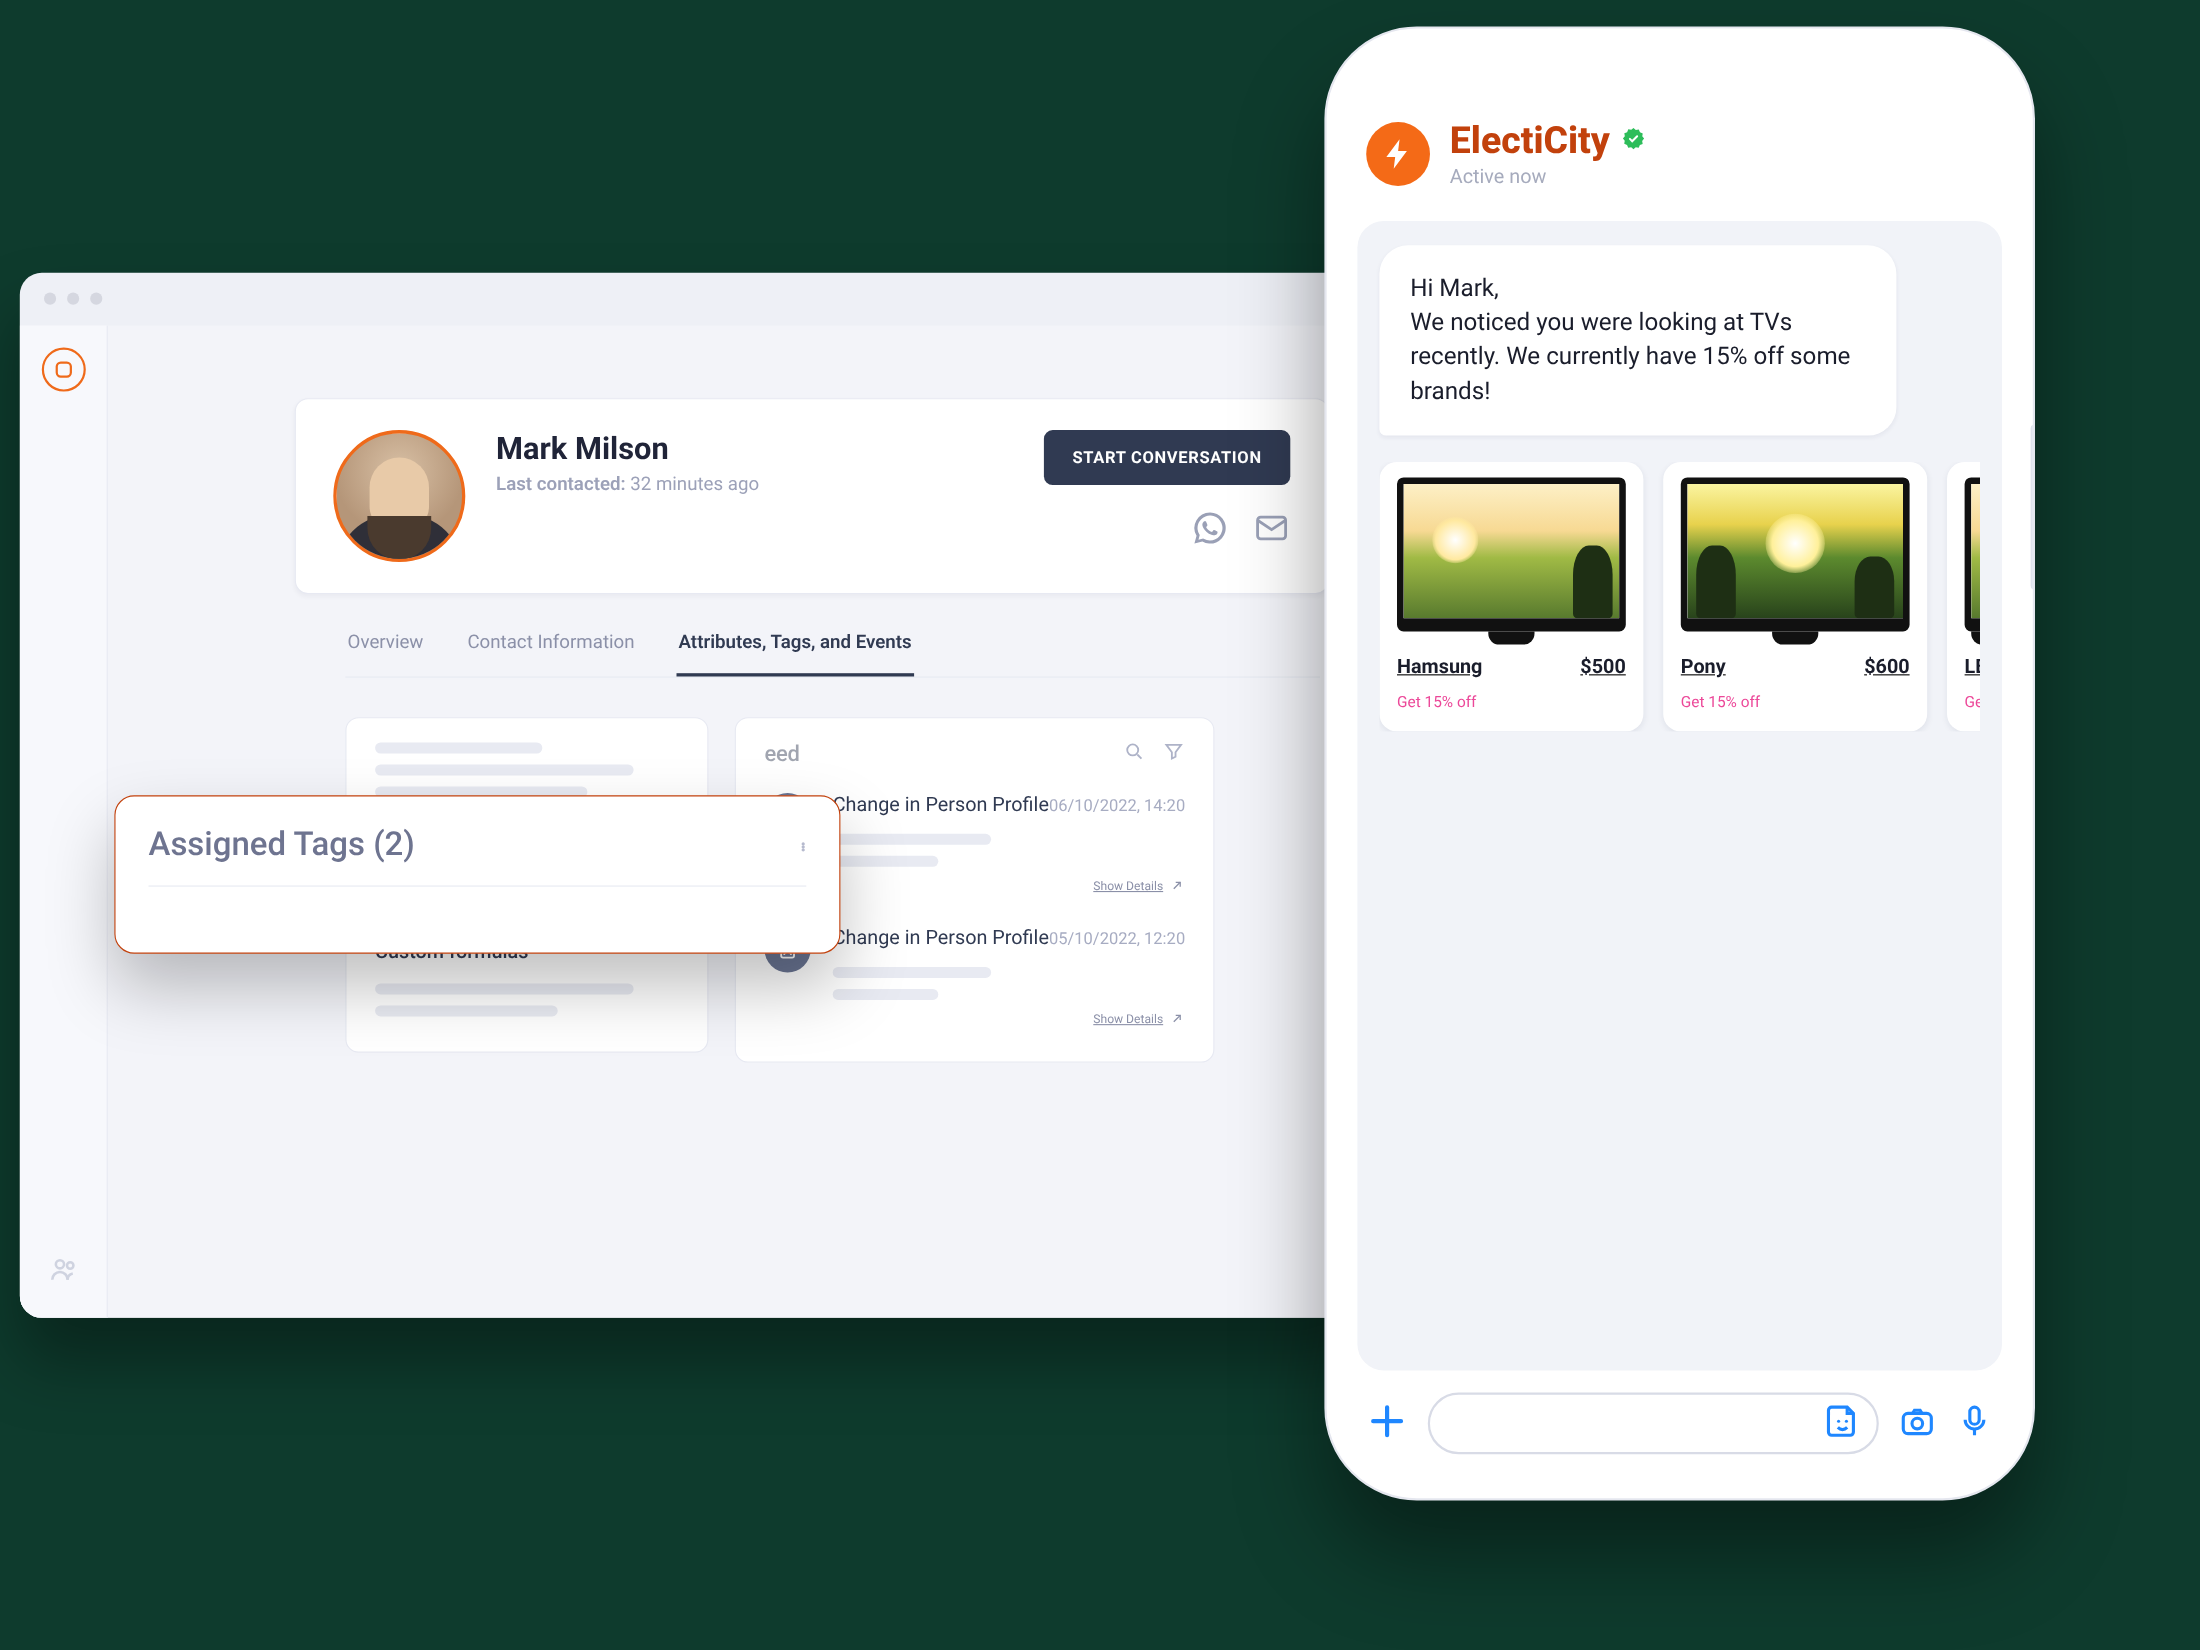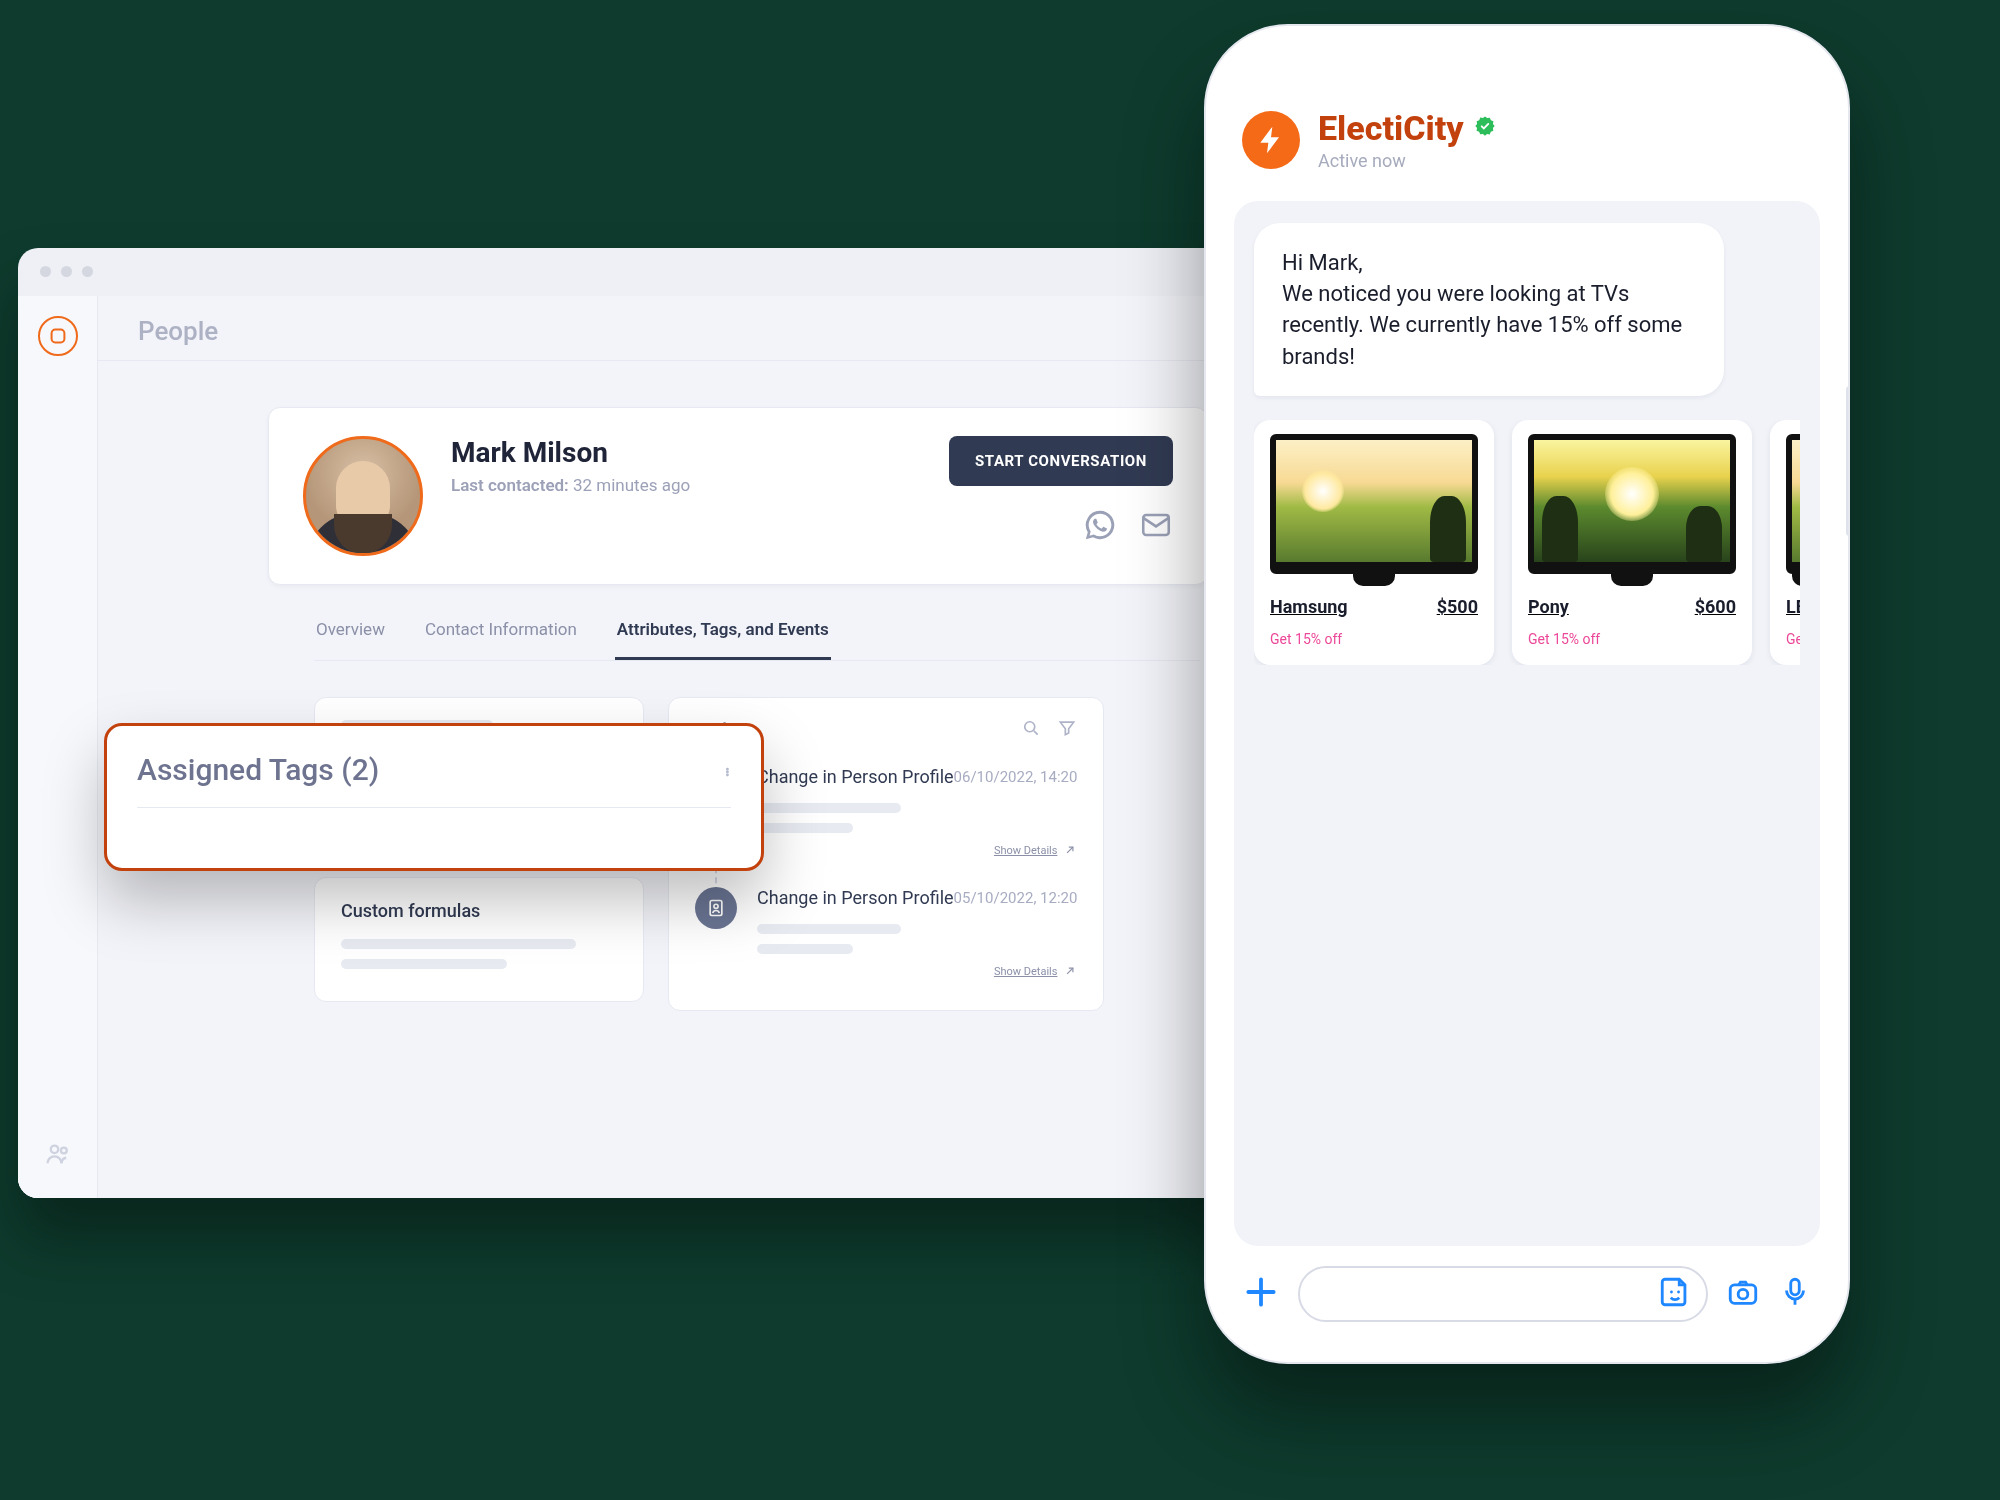--- a/index.html
+++ b/index.html
@@ -61,21 +61,21 @@
   .feed-bullet { width:42px; height:42px; border-radius:50%; background:#6a7593; color:#fff; display:flex; align-items:center; justify-content:center; flex:none; position:relative; z-index:2; }
   .feed-line { position:absolute; left:20px; top:42px; bottom:-6px; width:2px; border-left:2px dashed #d6d9e6; z-index:1; }
   .feed-main { flex:1; }
   .feed-row1 { display:flex; justify-content:space-between; align-items:center; }
   .feed-evt { font-size:18px; color:#303a52; }
   .feed-date { font-size:15px; color:#a7acc2; }
   .feed-sk { margin-top:16px; }
   .show-details { margin-top:10px; font-size:11px; color:#8b90a8; text-decoration:underline; display:flex; align-items:center; gap:6px; justify-content:flex-end; cursor:pointer; }
 
   
-  .tags-overlay { position:absolute; left:104px; top:723px; width:660px; background:#fff; border:3px solid #c2410c; border-radius:18px; padding:26px 30px 34px 30px; box-shadow: 0 30px 60px rgba(0,0,0,0.25); z-index:5; }
+  .tags-overlay { position:absolute; left:104px; top:723px; width:660px; background:#fff; border:1px solid #c2410c; border-radius:18px; padding:26px 30px 34px 30px; box-shadow: 0 30px 60px rgba(0,0,0,0.25); z-index:5; }
   .tags-head { display:flex; align-items:center; justify-content:space-between; border-bottom:1px solid #e7e9f2; padding-bottom:20px; margin-bottom:26px; }
   .tags-title { font-size:30px; color:#6e7490; font-weight:500; }
   .tags-more { color:#b6bace; font-size:26px; letter-spacing:-4px; transform:rotate(90deg); cursor:pointer; }
   .tag-chips { display:flex; gap:16px; }
   .chip { border:1px solid #cfd3e2; border-radius:6px; padding:10px 12px 10px 16px; display:flex; align-items:center; gap:12px; font-size:18px; color:#303a52; background:#fcfdff; }
   .chip-x { width:20px; height:20px; display:flex; align-items:center; justify-content:center; cursor:pointer; color:#303a52; }
 
   
   .phone { position:absolute; left:1204px; top:24px; width:646px; height:1340px; background:#fff; border-radius:84px; box-shadow: 0 50px 80px rgba(0,0,0,0.4); border:2px solid #e5e7ef; overflow:hidden; z-index:10; }
   .notch { position:absolute; top:0; left:50%; transform:translateX(-50%); width:240px; height:42px; background:#fff; border-radius:0 0 28px 28px; }
@@ -142,21 +142,20 @@
         <svg viewBox="0 0 24 24" fill="none" stroke="#cfd3e0" stroke-width="2">
             <circle cx="9" cy="8" r="3.2"></circle>
             <path d="M3 20c0-3.3 2.7-6 6-6s6 2.7 6 6"></path>
             <circle cx="17" cy="9" r="2.5"></circle>
             <path d="M15 20c0-2.3 1.6-4.3 4-4.8"></path>
           </svg>
       </div>
     </div>
 
     <div class="main-col">
-      <div class="page-title">People</div>
 
       <div class="content">
 
         <div class="profile-card">
           <div class="avatar-wrap">
             <div class="avatar-shirt"></div>
             <div class="avatar-face"></div>
             <div class="avatar-beard"></div>
           </div>
           <div class="profile-info">

